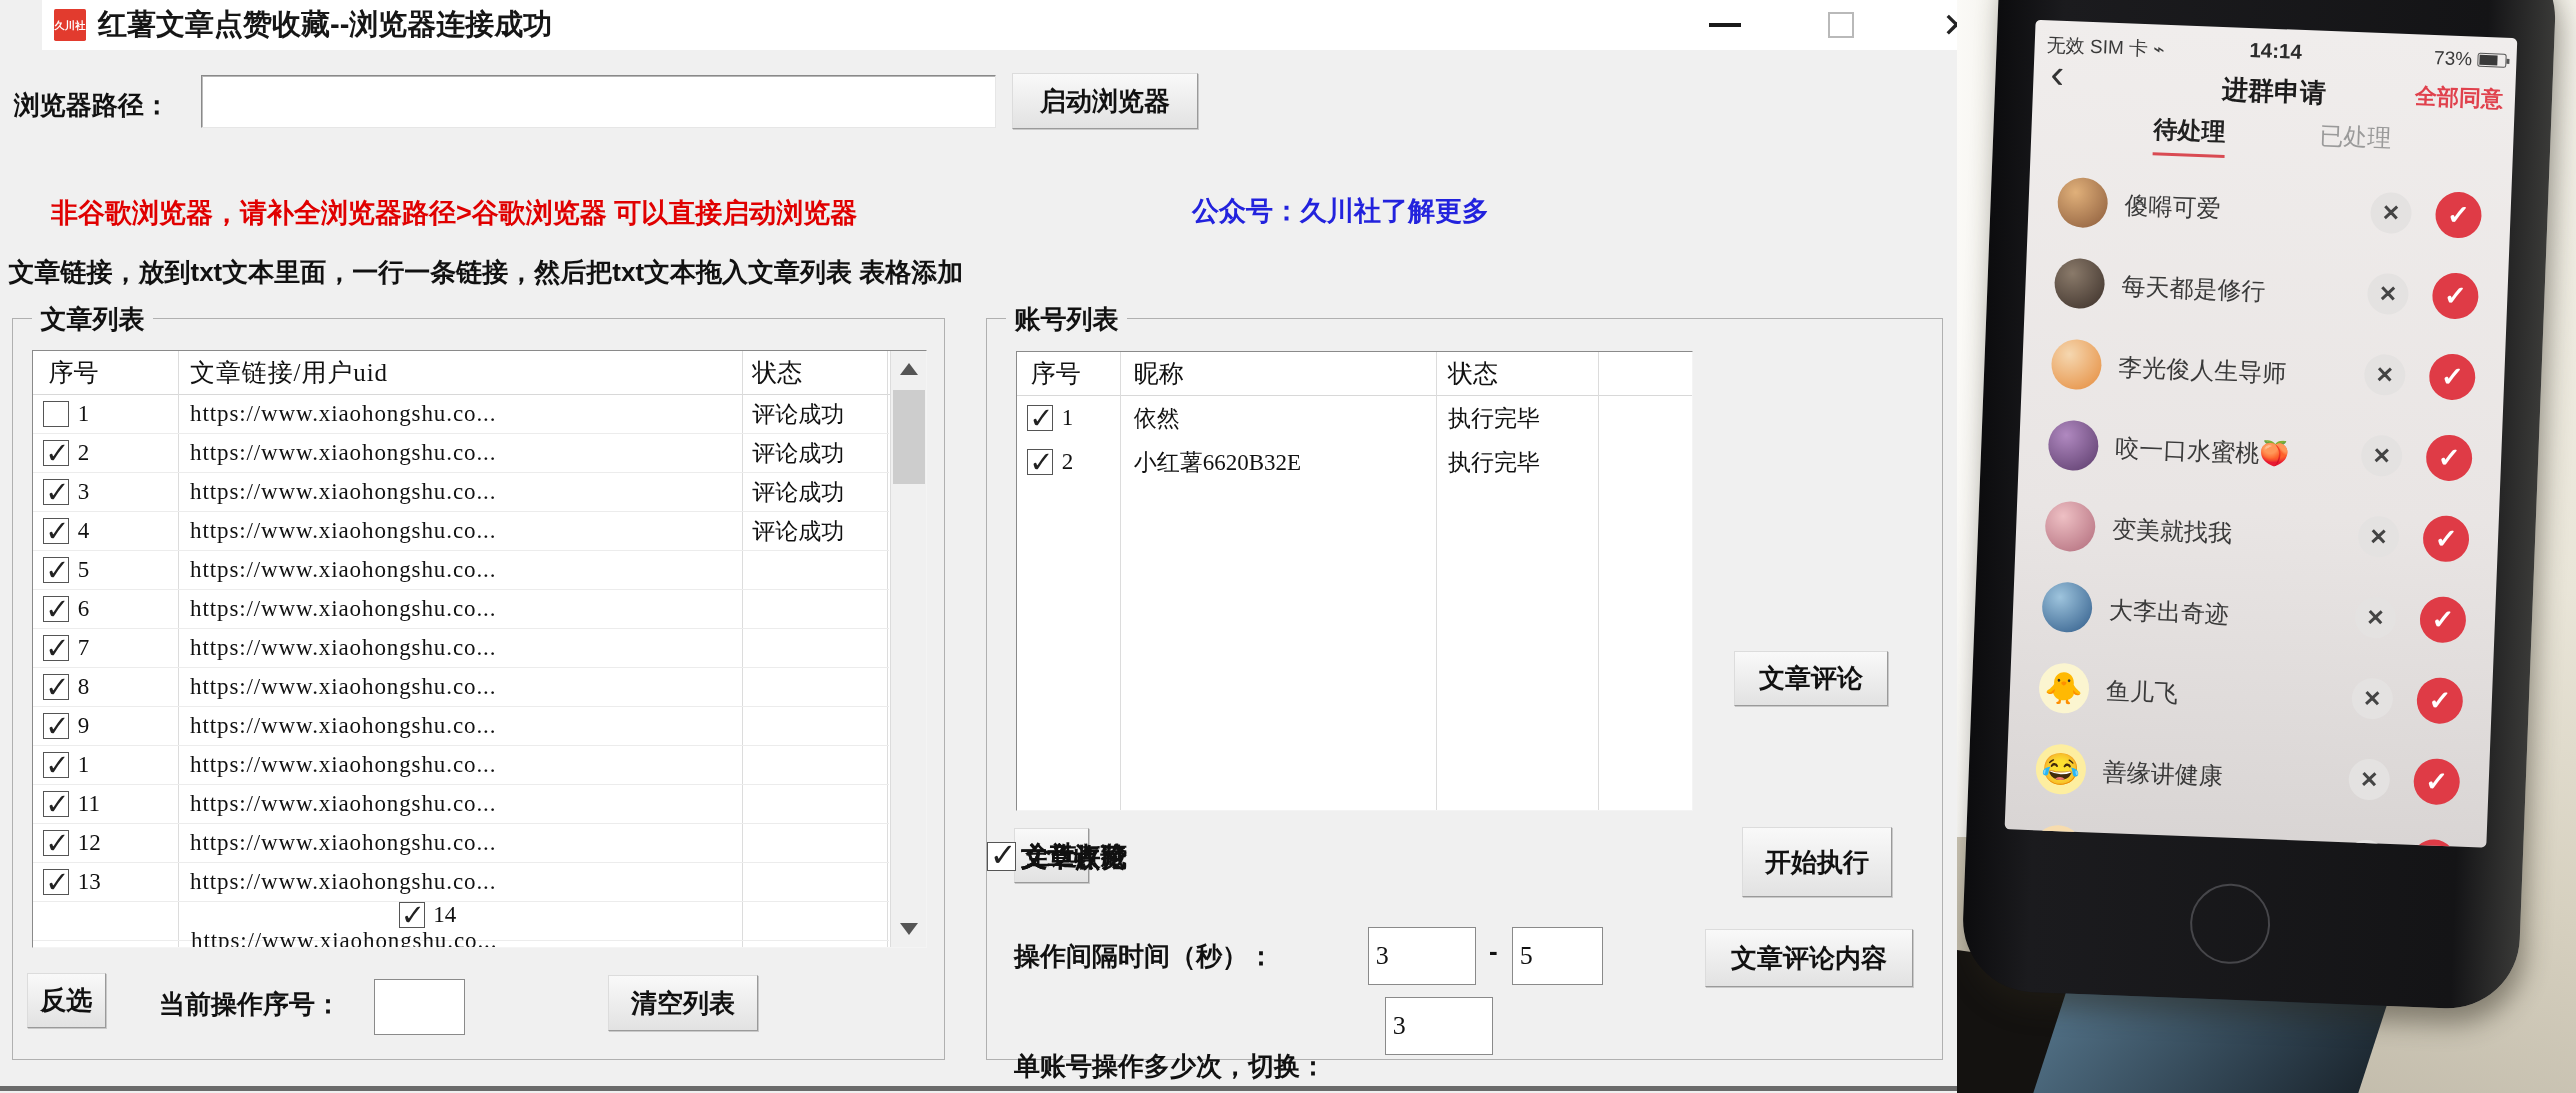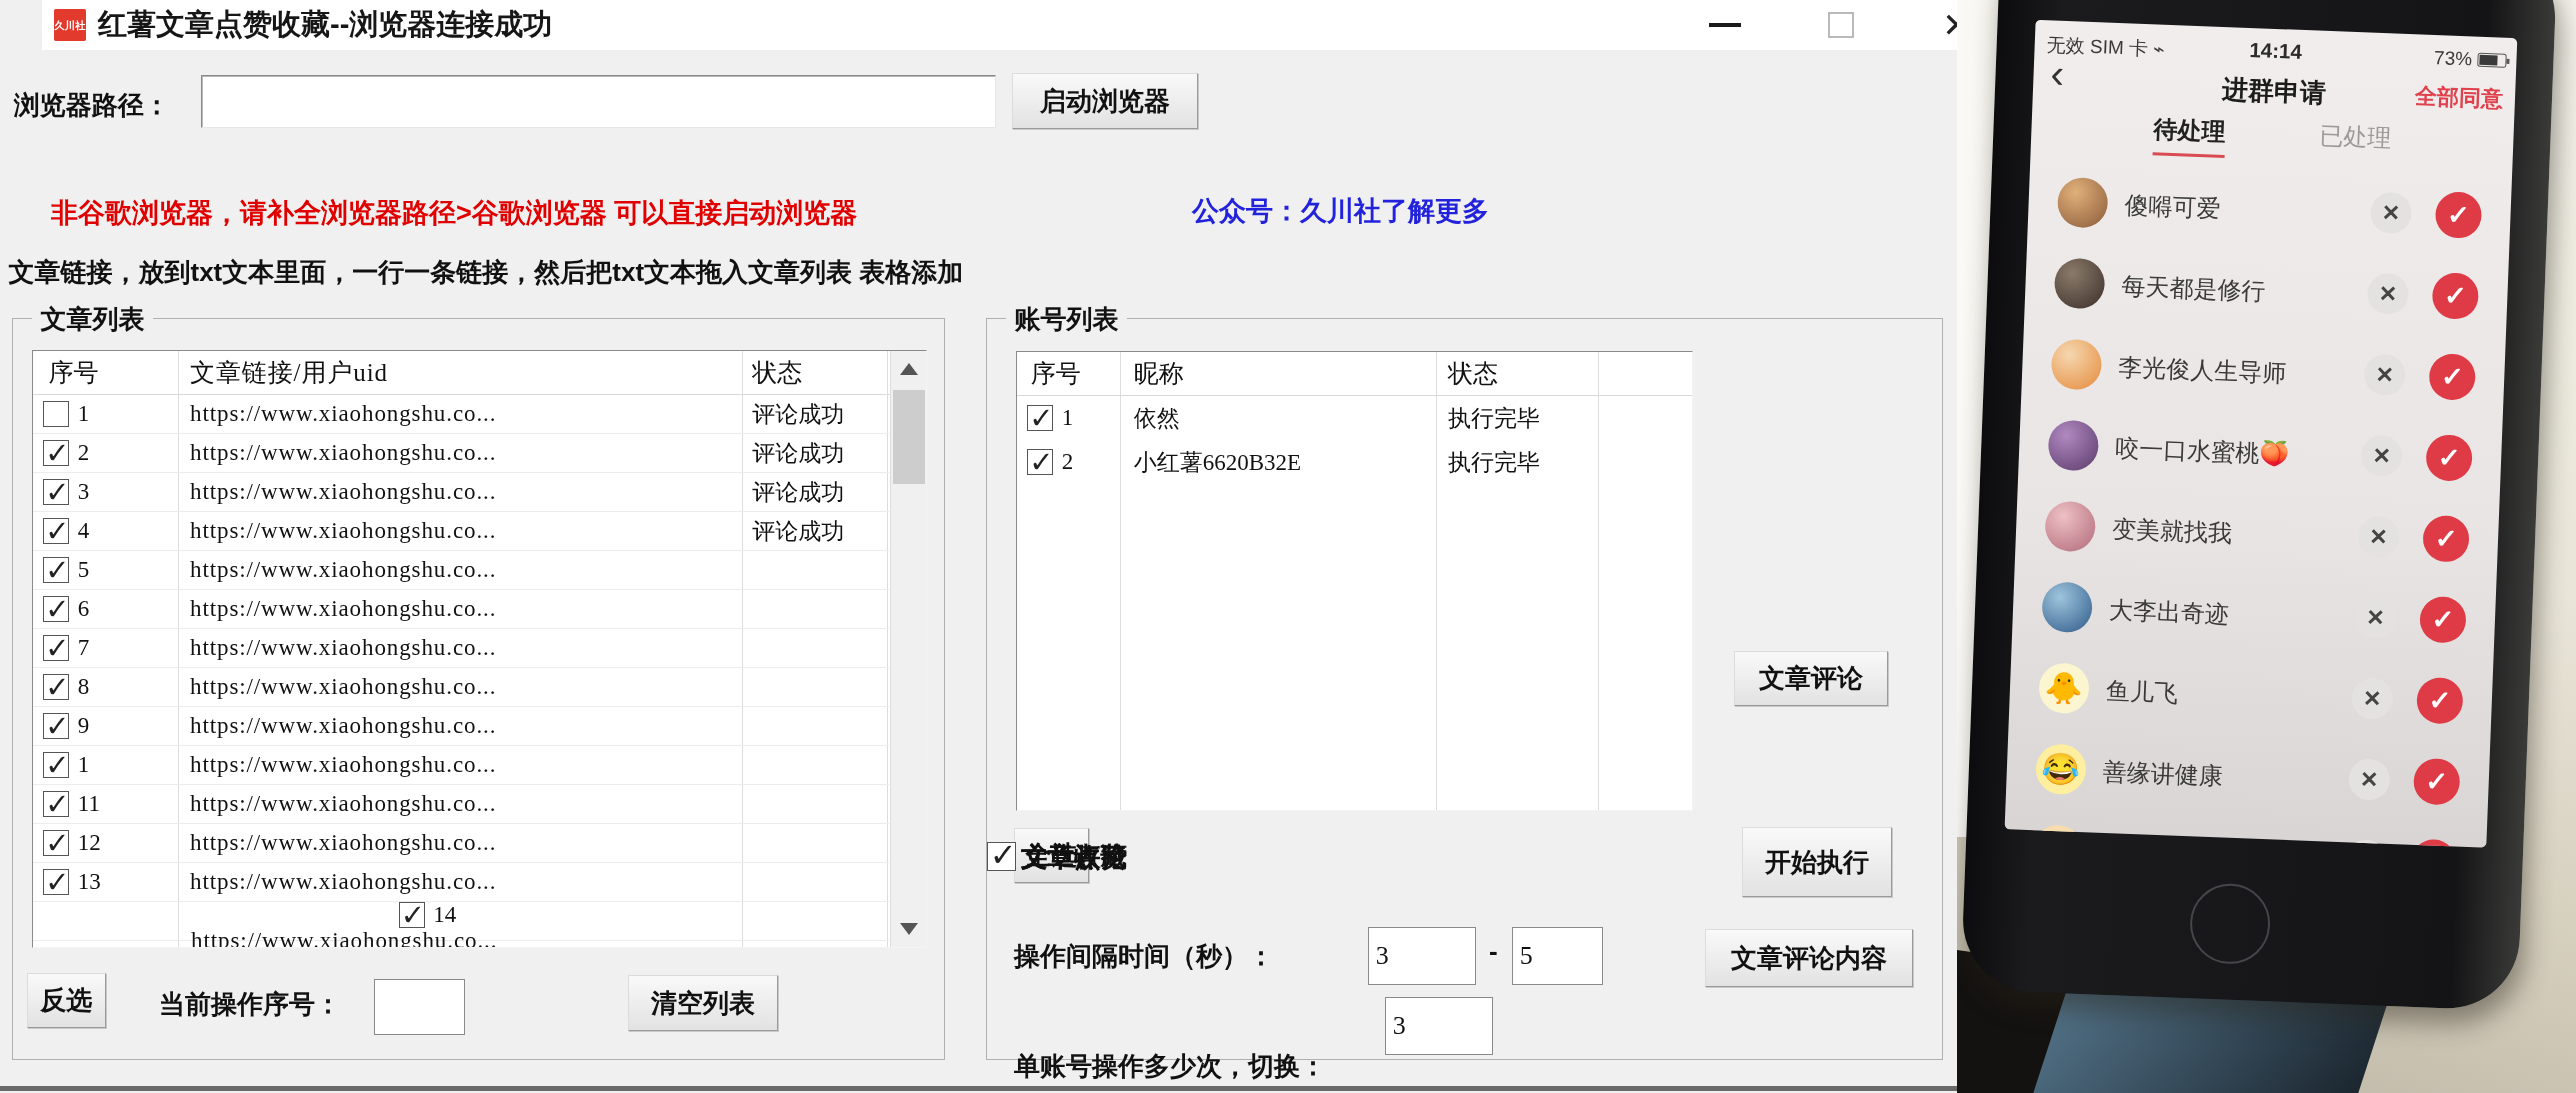--- a/index.html
+++ b/index.html
@@ -301,21 +301,21 @@
         <div class="sb-thumb" style="top:39px; height:94px;"></div>
         <div class="sb-arrow" style="bottom:0;">
           <div class="tri-dn"></div>
         </div>
       </div>
     </div>
 
     <div class="btn" style="left:13.7px; top:654px; width:79px; height:55px;">反选</div>
     <div class="row-label" style="left:146px; top:668px;">当前操作序号：</div>
     <input class="mini-input" style="left: 361px; top: 660px; width: 91px; height: 56px;" value="">
-    <div class="btn" style="left:615px; top:656px; width:150px; height:56px;">清空列表</div>
+    <div class="btn" style="left:595px; top:656px; width:150px; height:56px;">清空列表</div>
   </div>
 
   <div class="groupbox" style="left:986px; top:318px; width:957px; height:742px;">
     <div class="gb-label">账号列表</div>
 
     <div class="lv" style="left:29px; top:32px; width:677px; height:460px;">
       <div class="lv-head">
         <div class="acc-c1" style="padding-left:13.7px;">序号</div>
         <div class="acc-c2">昵称</div>
         <div class="acc-c3">状态</div>

